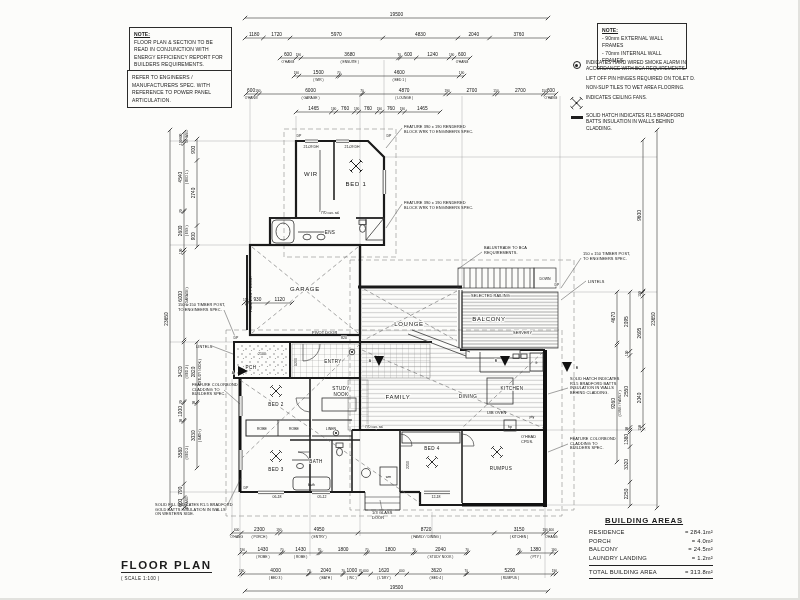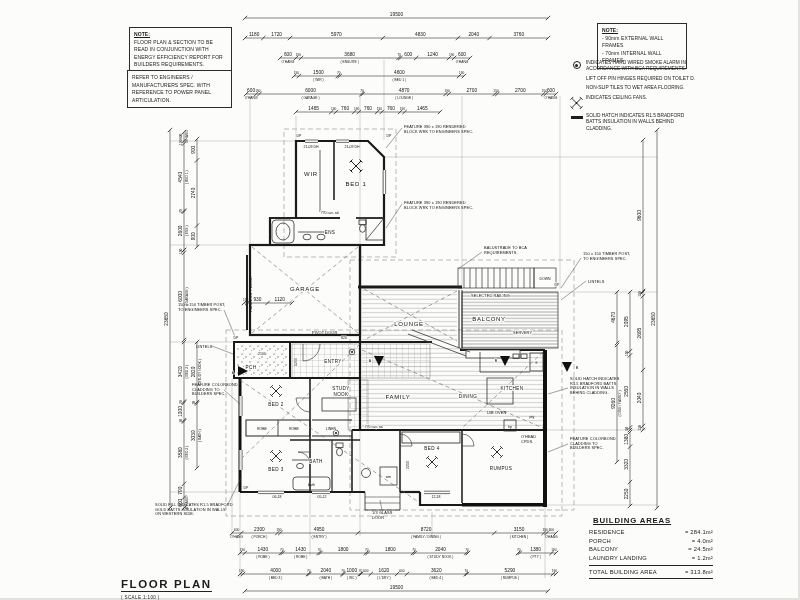--- a/index.html
+++ b/index.html
@@ -10,21 +10,21 @@
   .notebox{position:absolute;border:1px solid #2b2b2b;background:#fcfcfa;padding:3px 4px;
            font-size:5px;line-height:1.5;letter-spacing:.1px}
   .nb-title{text-decoration:underline;font-weight:bold;display:block}
   .legend{position:absolute;display:flex;flex-direction:column;gap:3px;font-size:4.8px;line-height:1.35}
   .lg-row{display:flex;gap:3px;align-items:flex-start;width:130px}
   .lg-icon{width:13px;flex:0 0 13px;display:flex;justify-content:center;padding-top:1px}
   .smoke{width:6px;height:6px;border:1px solid #222;border-radius:50%;position:relative}
   .smoke:after{content:"";position:absolute;inset:1.5px;background:#222;border-radius:50%}
   .hatchbar{width:12px;height:3.5px;background:#1d1d1d;margin-top:2px}
   .areas{position:absolute;width:124px;font-size:5.8px;letter-spacing:.2px}
-  .areas h3{margin:0 4px 4px;font-size:7.8px;letter-spacing:.8px;text-decoration:underline;font-weight:bold}
+  .areas h3{margin:0 16px 4px;font-size:7.8px;letter-spacing:.8px;text-decoration:underline;font-weight:bold}
   .ar-row{display:flex;justify-content:space-between;margin:2.6px 0}
   .ar-total{border-top:1px solid #222;border-bottom:1px solid #222;padding:3px 0;margin-top:4px;
             display:flex;justify-content:space-between}
   .titleblock{position:absolute}
   .tb-title{font-size:11.5px;letter-spacing:1.6px;font-weight:600;border-bottom:1.3px solid #222;
             padding-bottom:1px;display:inline-block}
   .tb-scale{font-size:4.5px;margin-top:2.5px;letter-spacing:.4px}
   
   text{font-family:"Liberation Sans",sans-serif;fill:#151515}
   .room{font-size:6px;letter-spacing:.7px;text-anchor:middle;paint-order:stroke;stroke:#fcfcfa;stroke-width:2px}
@@ -788,18 +788,18 @@
   <div class="ar-row">
     <span>LAUNDRY LANDING</span>
     <span>=   1.2m²</span>
   </div>
   <div class="ar-total">
     <span>TOTAL BUILDING AREA</span>
     <span>= 313.8m²</span>
   </div>
 </div>
 
-<div class="titleblock" style="left:121px;top:574px">
+<div class="titleblock" style="left:121px;top:555px">
   <span class="tb-title">FLOOR PLAN</span>
   <div class="tb-scale">( SCALE 1:100 )</div>
 </div>
 
 </div>
 
 </body></html>

